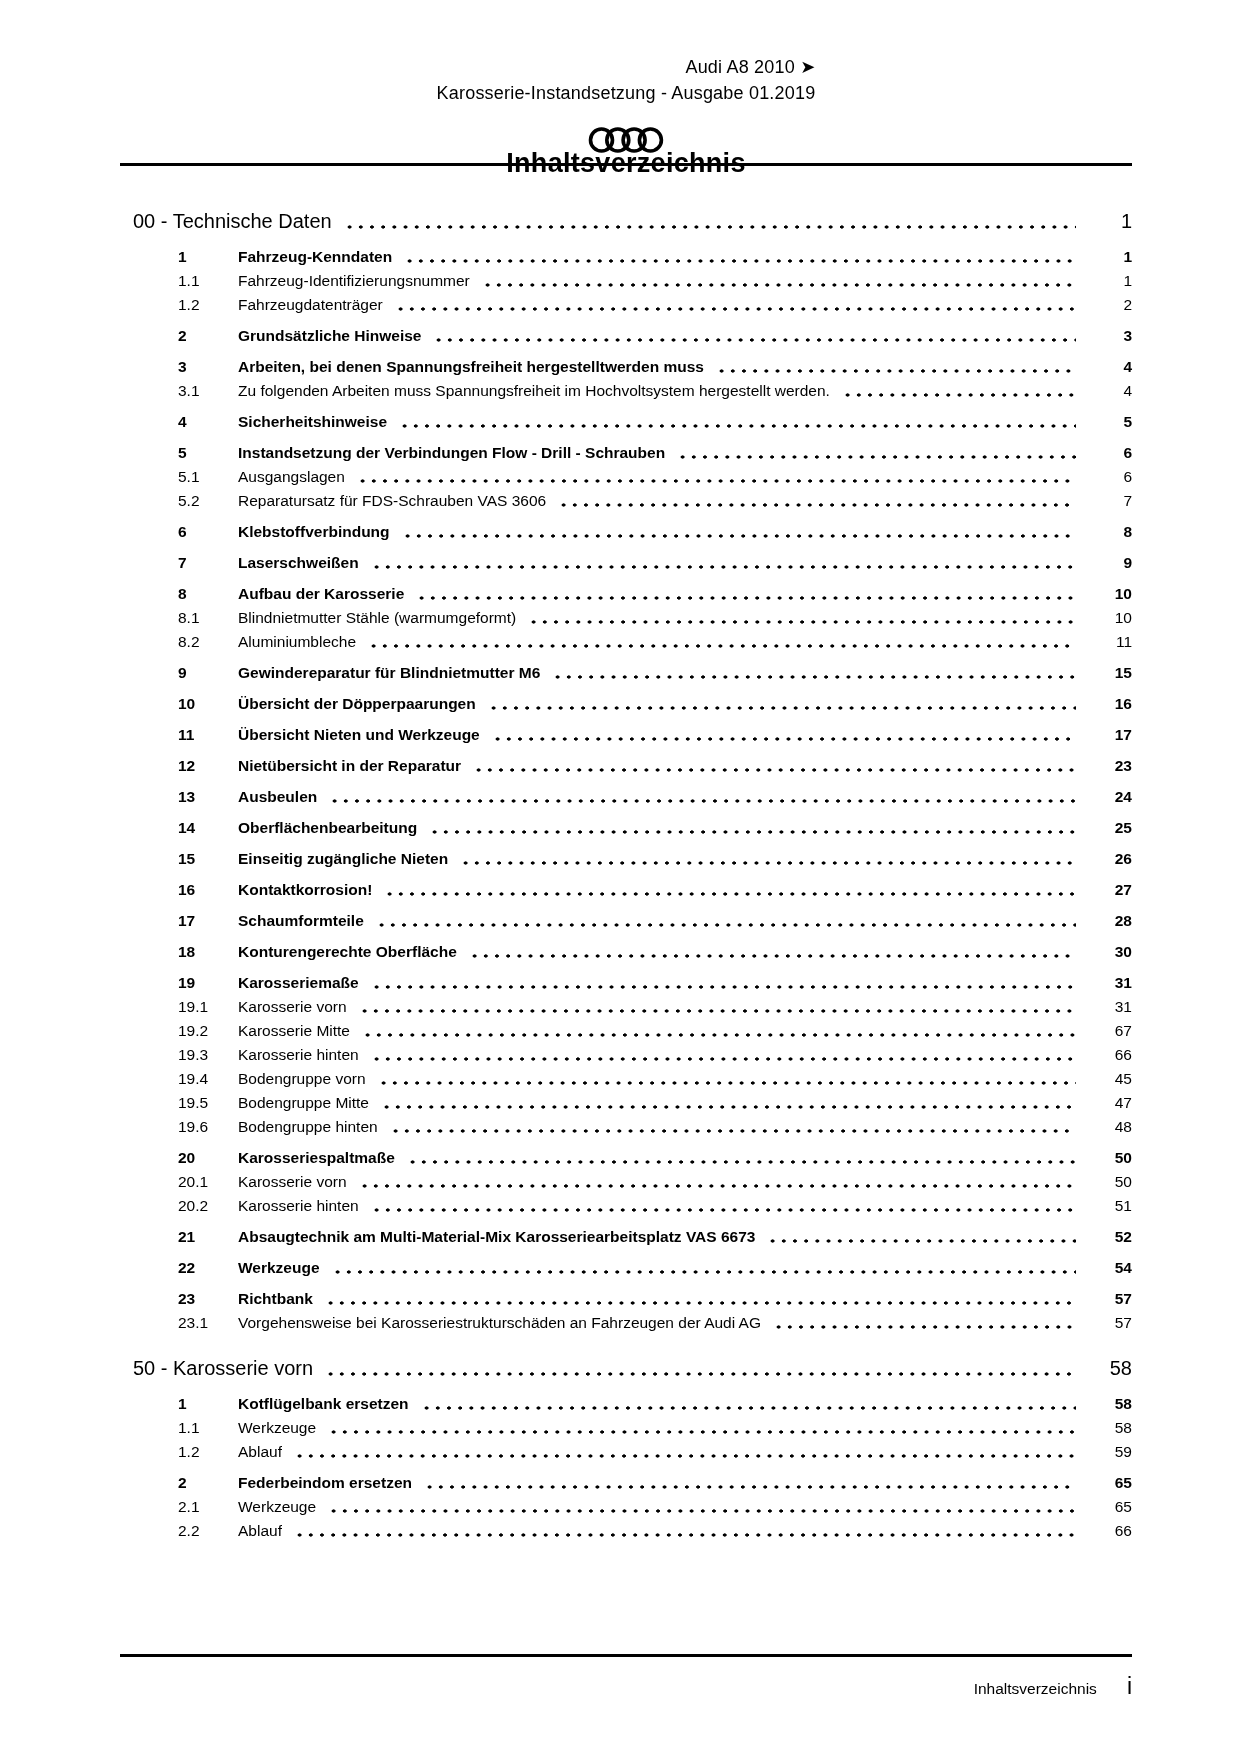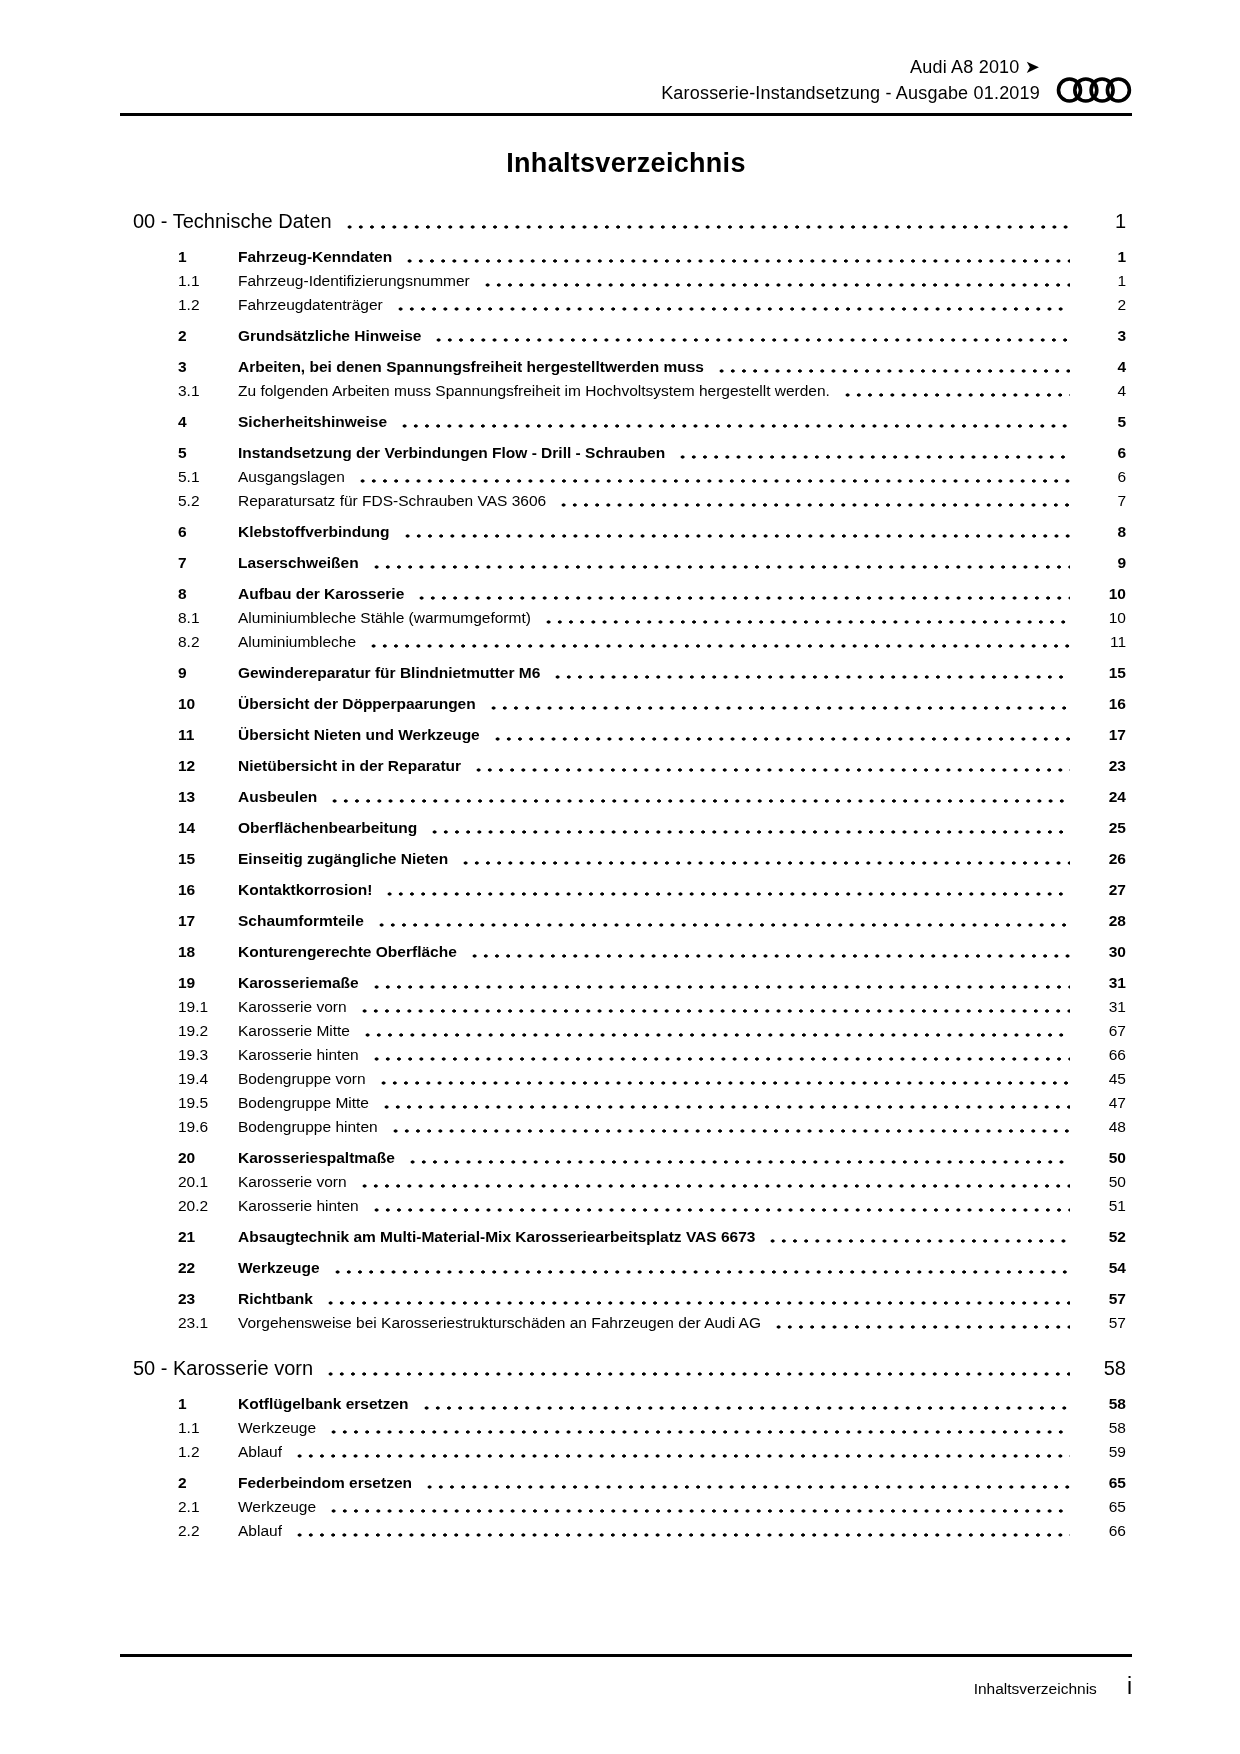--- a/index.html
+++ b/index.html
@@ -5,33 +5,33 @@
   html,body { margin:0; padding:0; background:#ffffff; }
   body {
     width:1240px; height:1754px;
     font-family:"Liberation Sans", sans-serif;
     color:#000; position:relative;
   }
   .page { position:absolute; inset:0; }
 
   
   .header { position:absolute; top:54px; left:120px; right:108px; }
-  .header-inner { display:flex; justify-content:flex-end; align-items:flex-end; gap:16px; }
+  .header-inner { display:flex; justify-content:flex-end; align-items:center; gap:16px;flex-direction:column; }
   .header-text { text-align:right; font-size:18px; line-height:26px; letter-spacing:0.2px; }
   .rings { margin-top:2px; flex:0 0 auto; }
   .header-rule { border:none; border-top:3px solid #000; margin:7px 0 0 0; }
 
   
   .doc-title {
     position:absolute; top:148px; left:120px; right:108px;
     text-align:center; font-size:27px; font-weight:700; letter-spacing:0.3px;
   }
 
   
-  .toc { position:absolute; top:208px; left:120px; right:114px; }
+  .toc { position:absolute; top:208px; left:120px; right:108px; }
   .chapter { margin-top:22px; }
   .chapter:first-child { margin-top:0; }
 
   .row { display:flex; align-items:flex-end; }
   .chapter-row { font-size:20px; line-height:26px; padding-left:13px; }
   .chapter-row .pagecol { font-size:20px; }
 
   .entry { font-size:15.5px; line-height:21px; padding-left:58px; margin-top:3px; }
   .entry.bold { font-weight:700; margin-top:10px; }
   .chapter-row + .entry { margin-top:12px; }
@@ -156,21 +156,21 @@
           <span class="pagecol">9</span>
         </div>
         <div class="row entry bold">
           <span class="num">8</span>
           <span class="etitle">Aufbau der Karosserie</span>
           <span class="leader"></span>
           <span class="pagecol">10</span>
         </div>
         <div class="row entry">
           <span class="num">8.1</span>
-          <span class="etitle">Aluminiumbleche Stähle (warmumgeformt)</span>
+          <span class="etitle">Blindnietmutter Stähle (warmumgeformt)</span>
           <span class="leader"></span>
           <span class="pagecol">10</span>
         </div>
         <div class="row entry">
           <span class="num">8.2</span>
           <span class="etitle">Aluminiumbleche</span>
           <span class="leader"></span>
           <span class="pagecol">11</span>
         </div>
         <div class="row entry bold">

